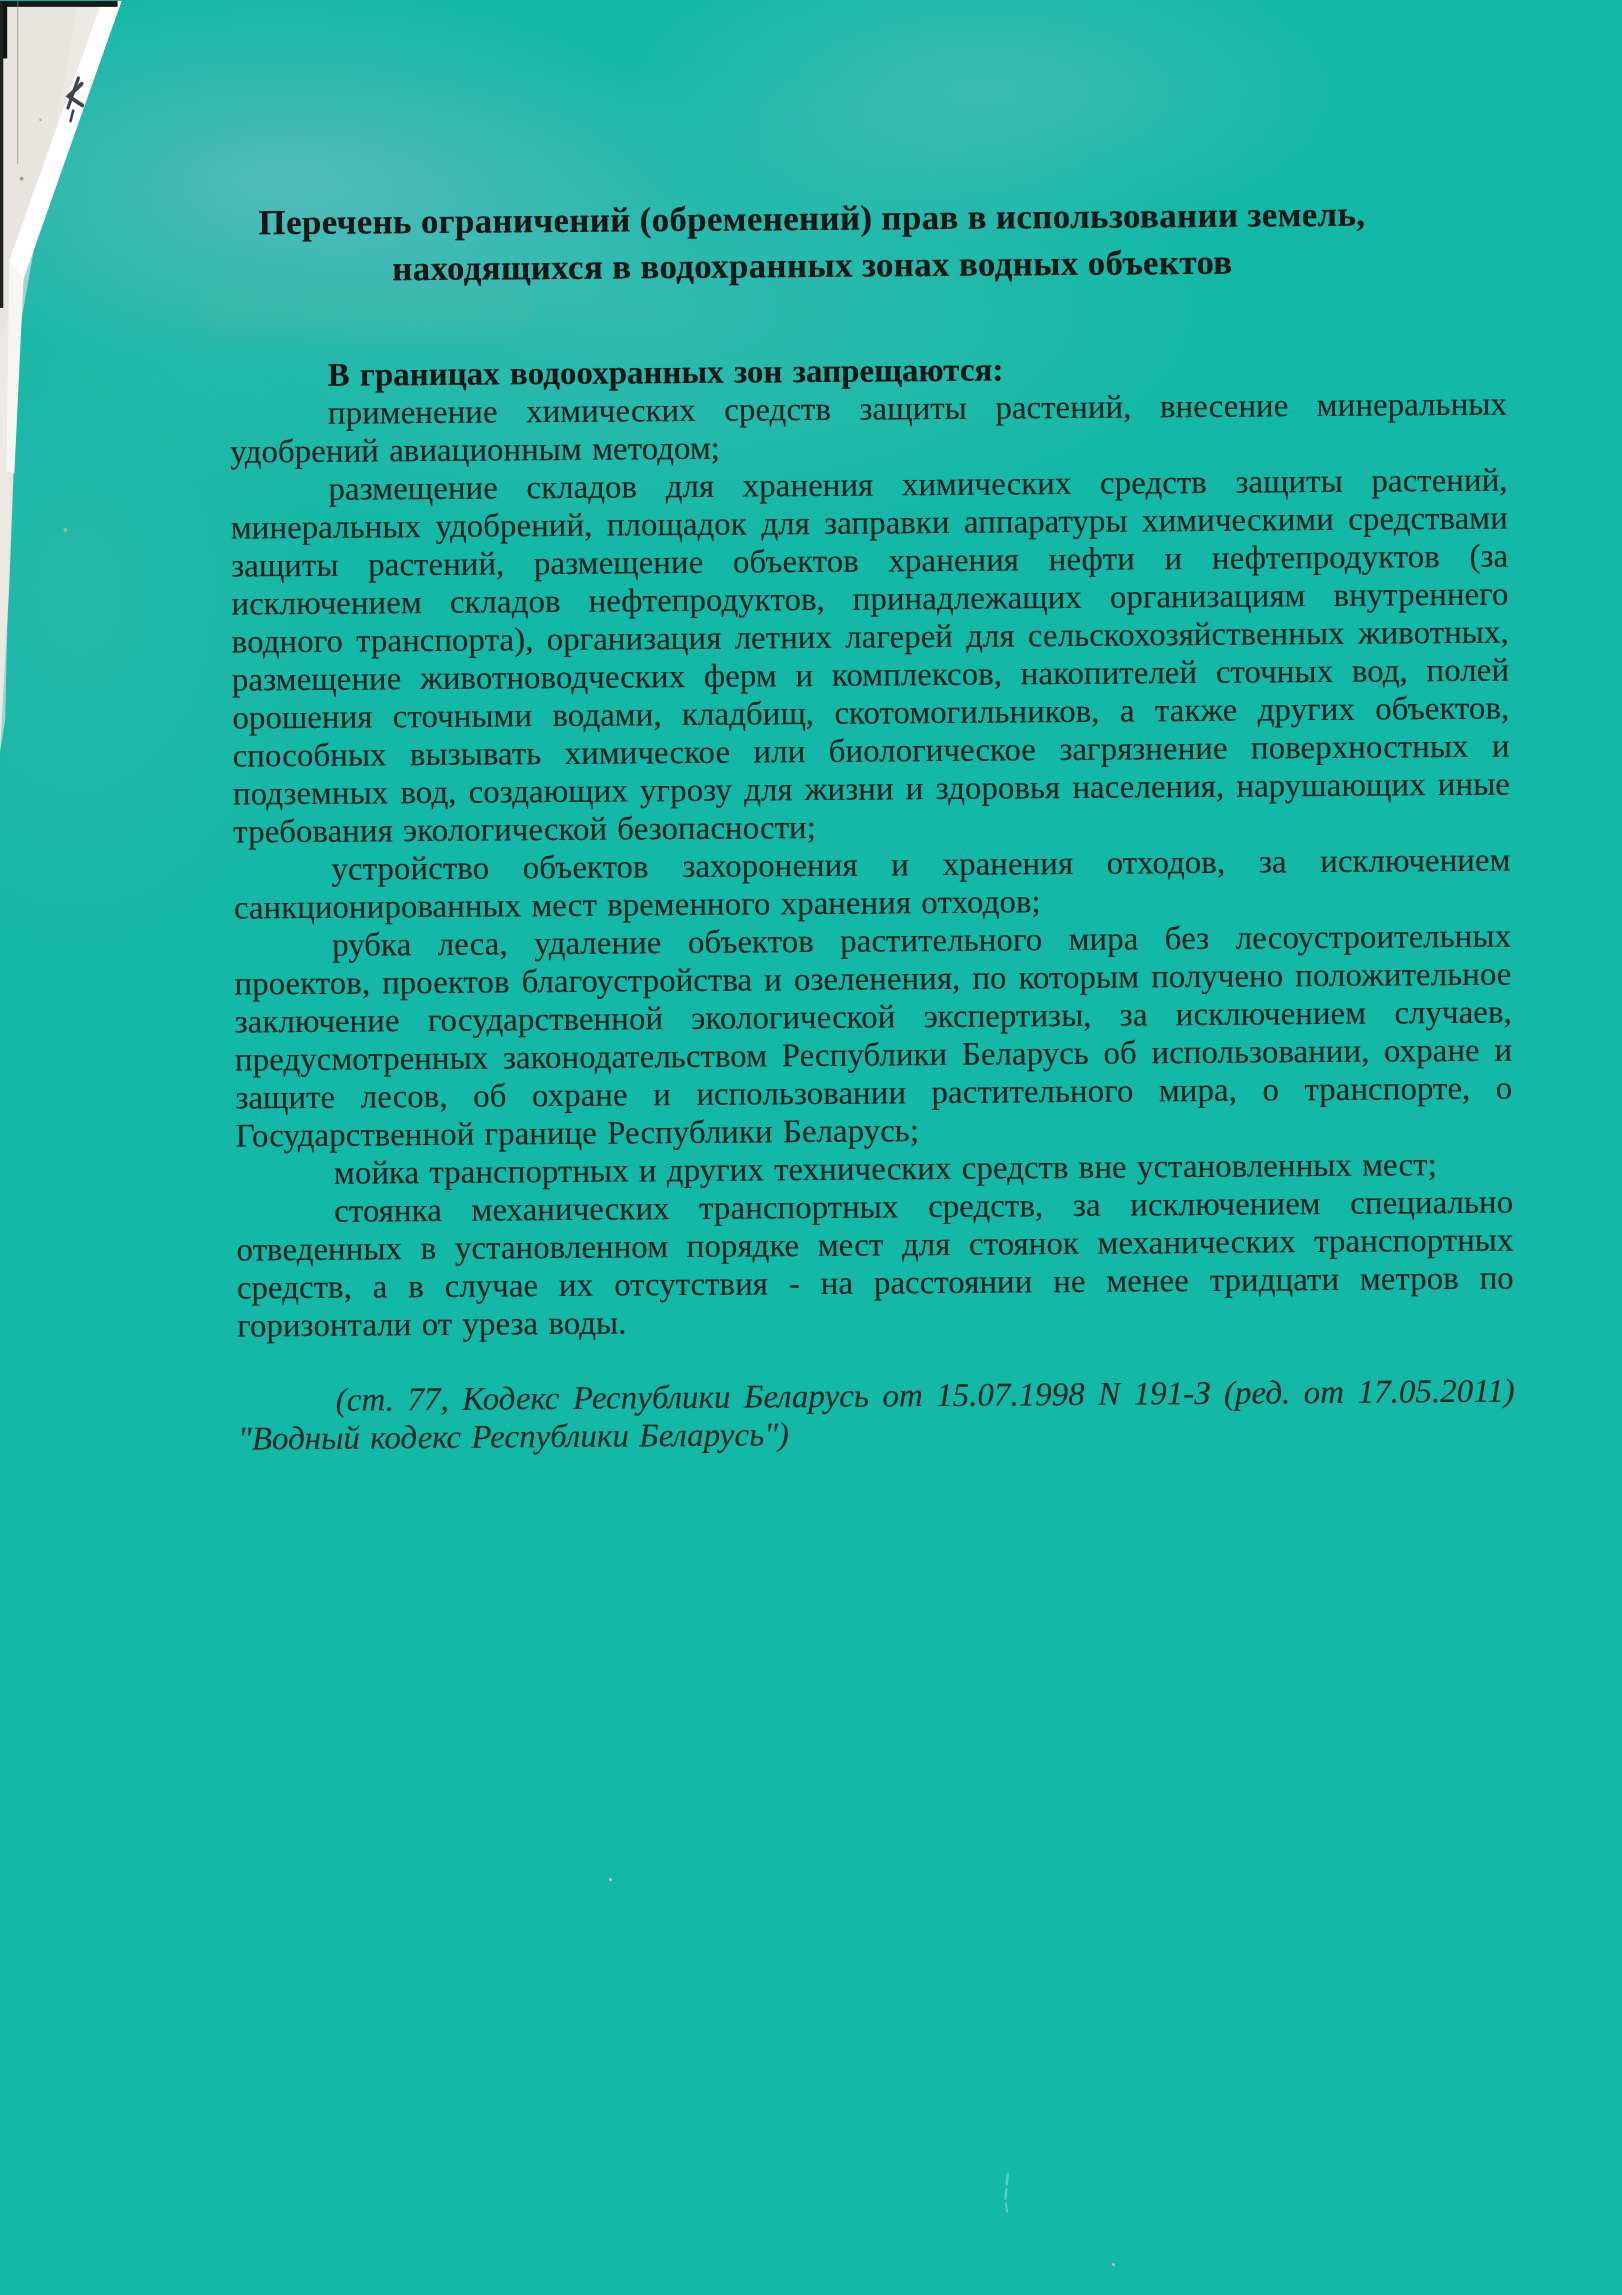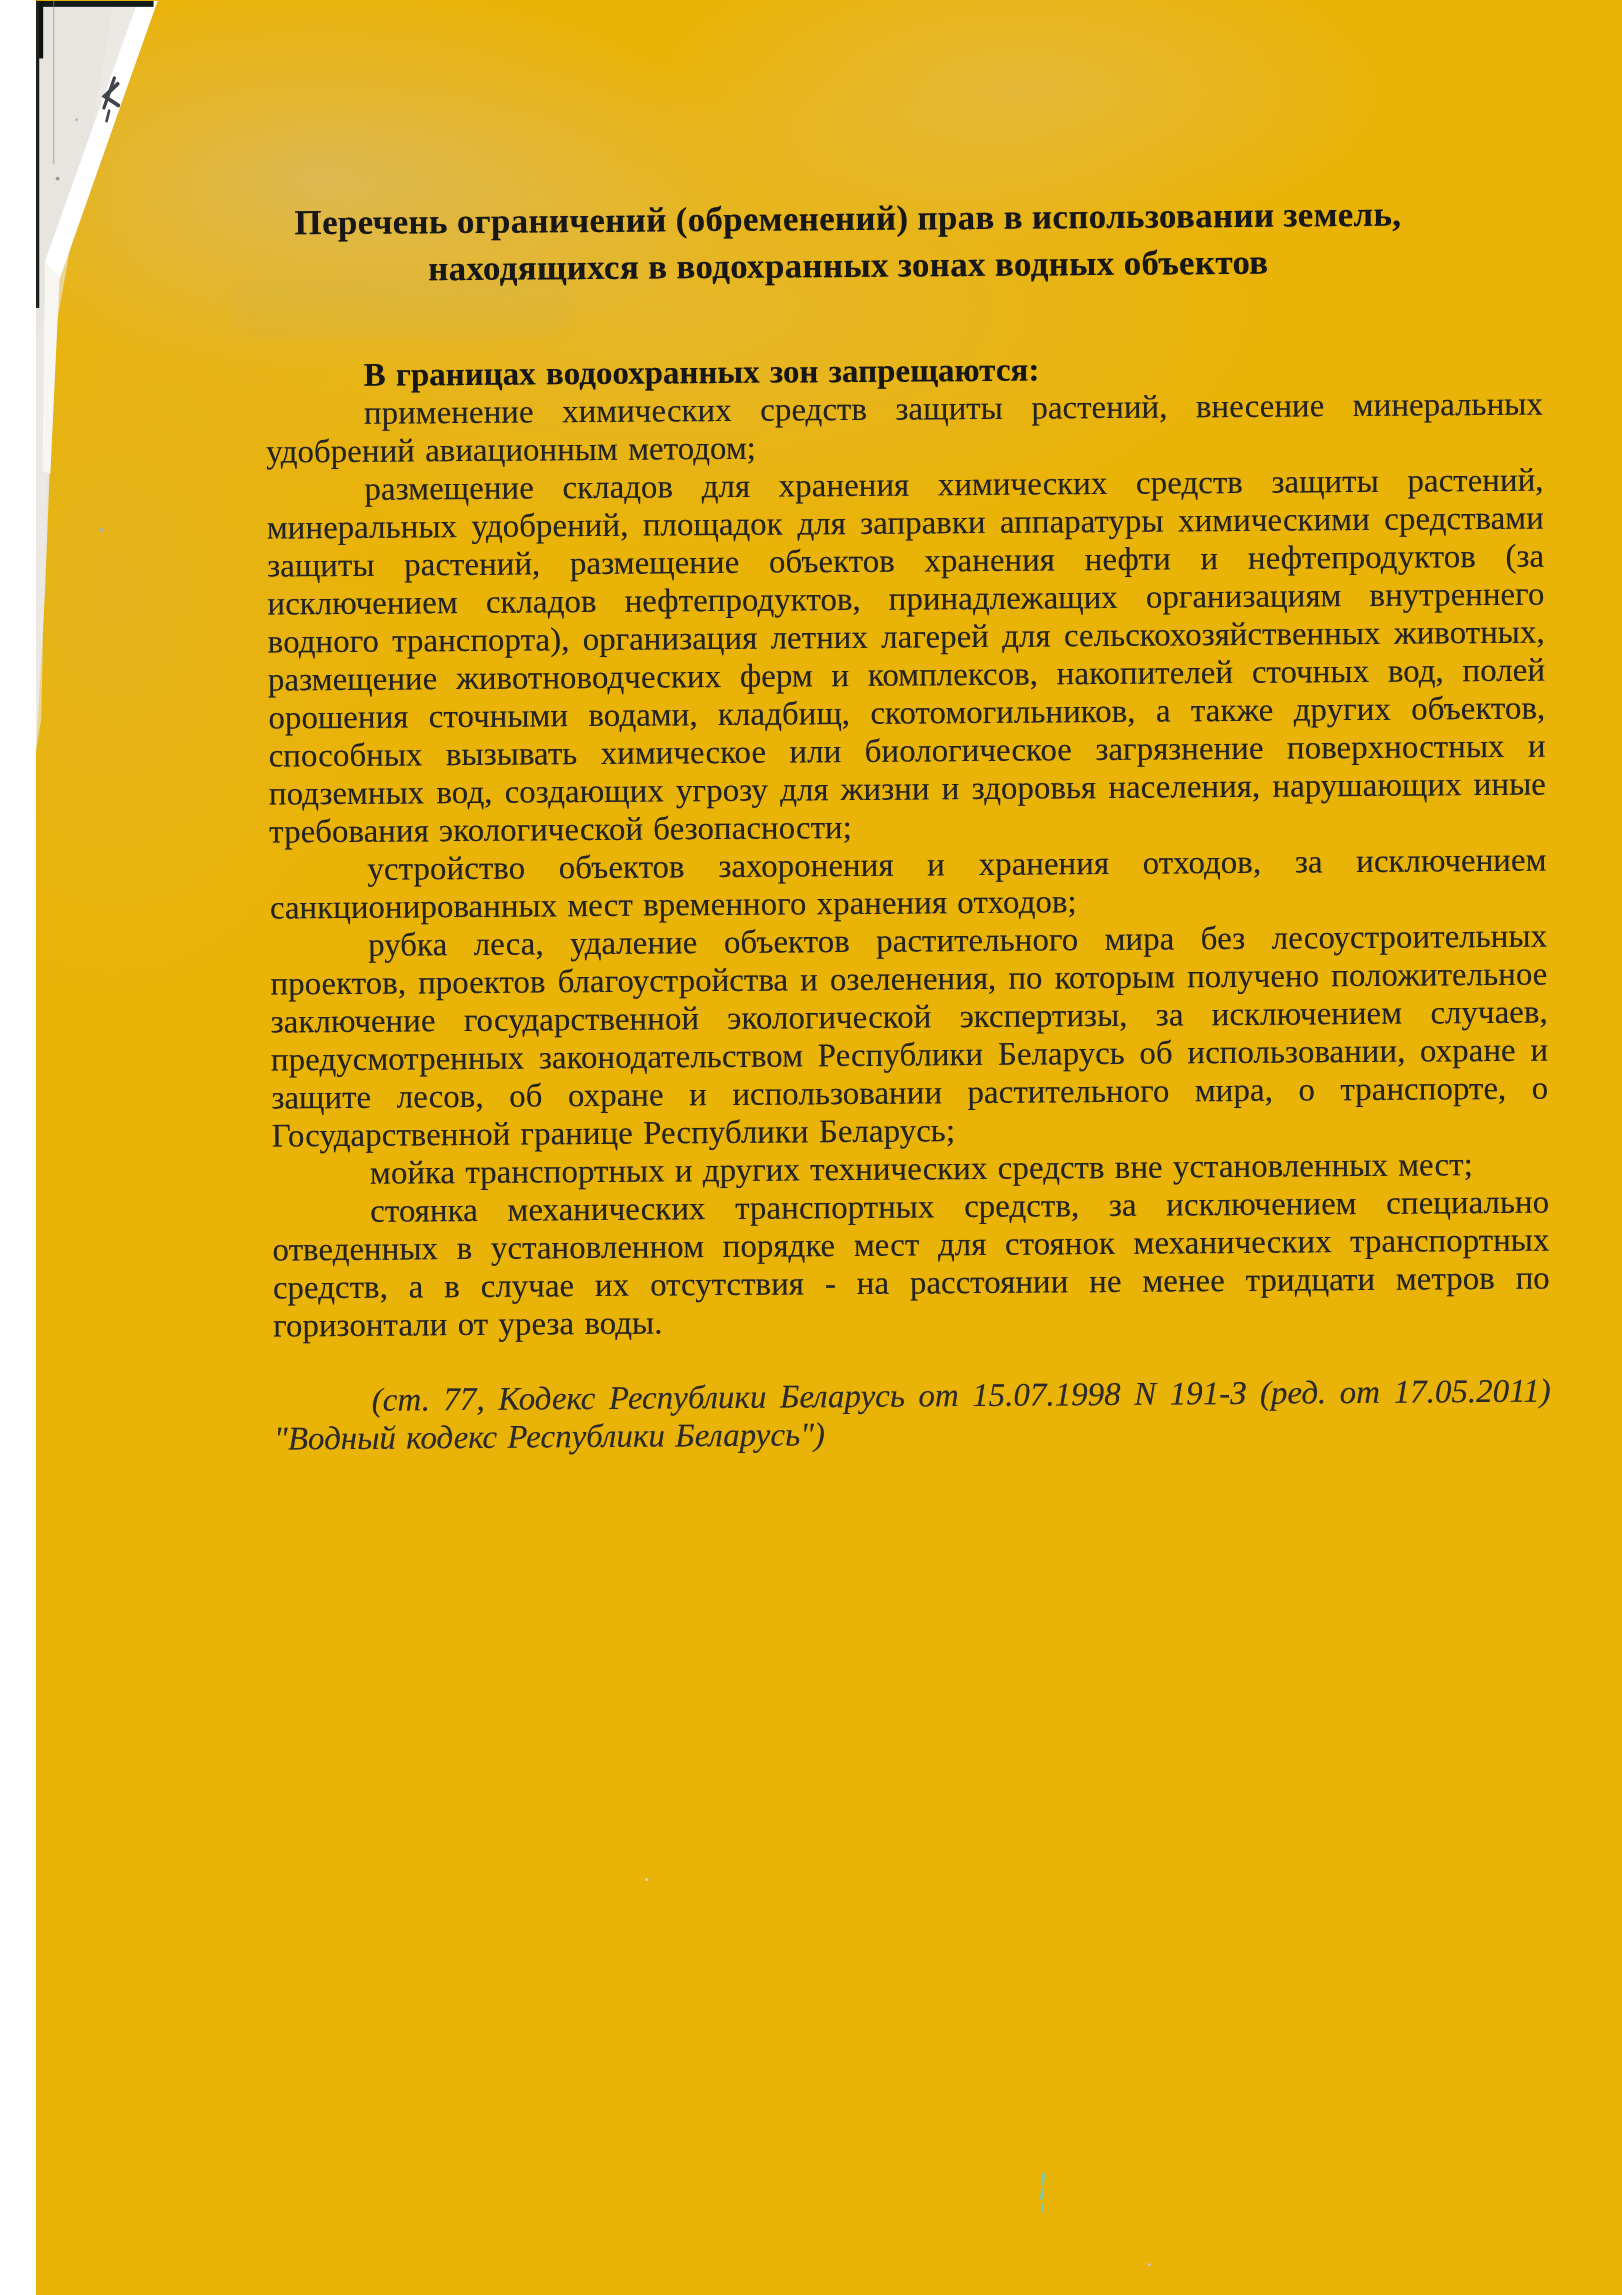--- a/index.html
+++ b/index.html
@@ -11,22 +11,21 @@
     height: 2295px;
     position: relative;
     overflow: hidden;
     background: #ffffff;
     font-family: "Liberation Serif", "DejaVu Serif", serif;
   }
   
   .page {
     position: absolute;
     inset: 0;
-    background: #eab308;
-    margin-left: 36px;
+    background: #14b8a6;
   }
   
   .mottle {
     position: absolute;
     inset: 0;
     pointer-events: none;
     background:
       radial-gradient(ellipse 622px 275px at 281px 177px, rgba(198,194,218,0.32), rgba(198,194,218,0) 70%),
       radial-gradient(ellipse 523px 216px at 982px 92px, rgba(208,206,226,0.22), rgba(208,206,226,0) 70%),
       radial-gradient(ellipse 851px 340px at 622px 308px, rgba(204,201,222,0.16), rgba(204,201,222,0) 72%),

